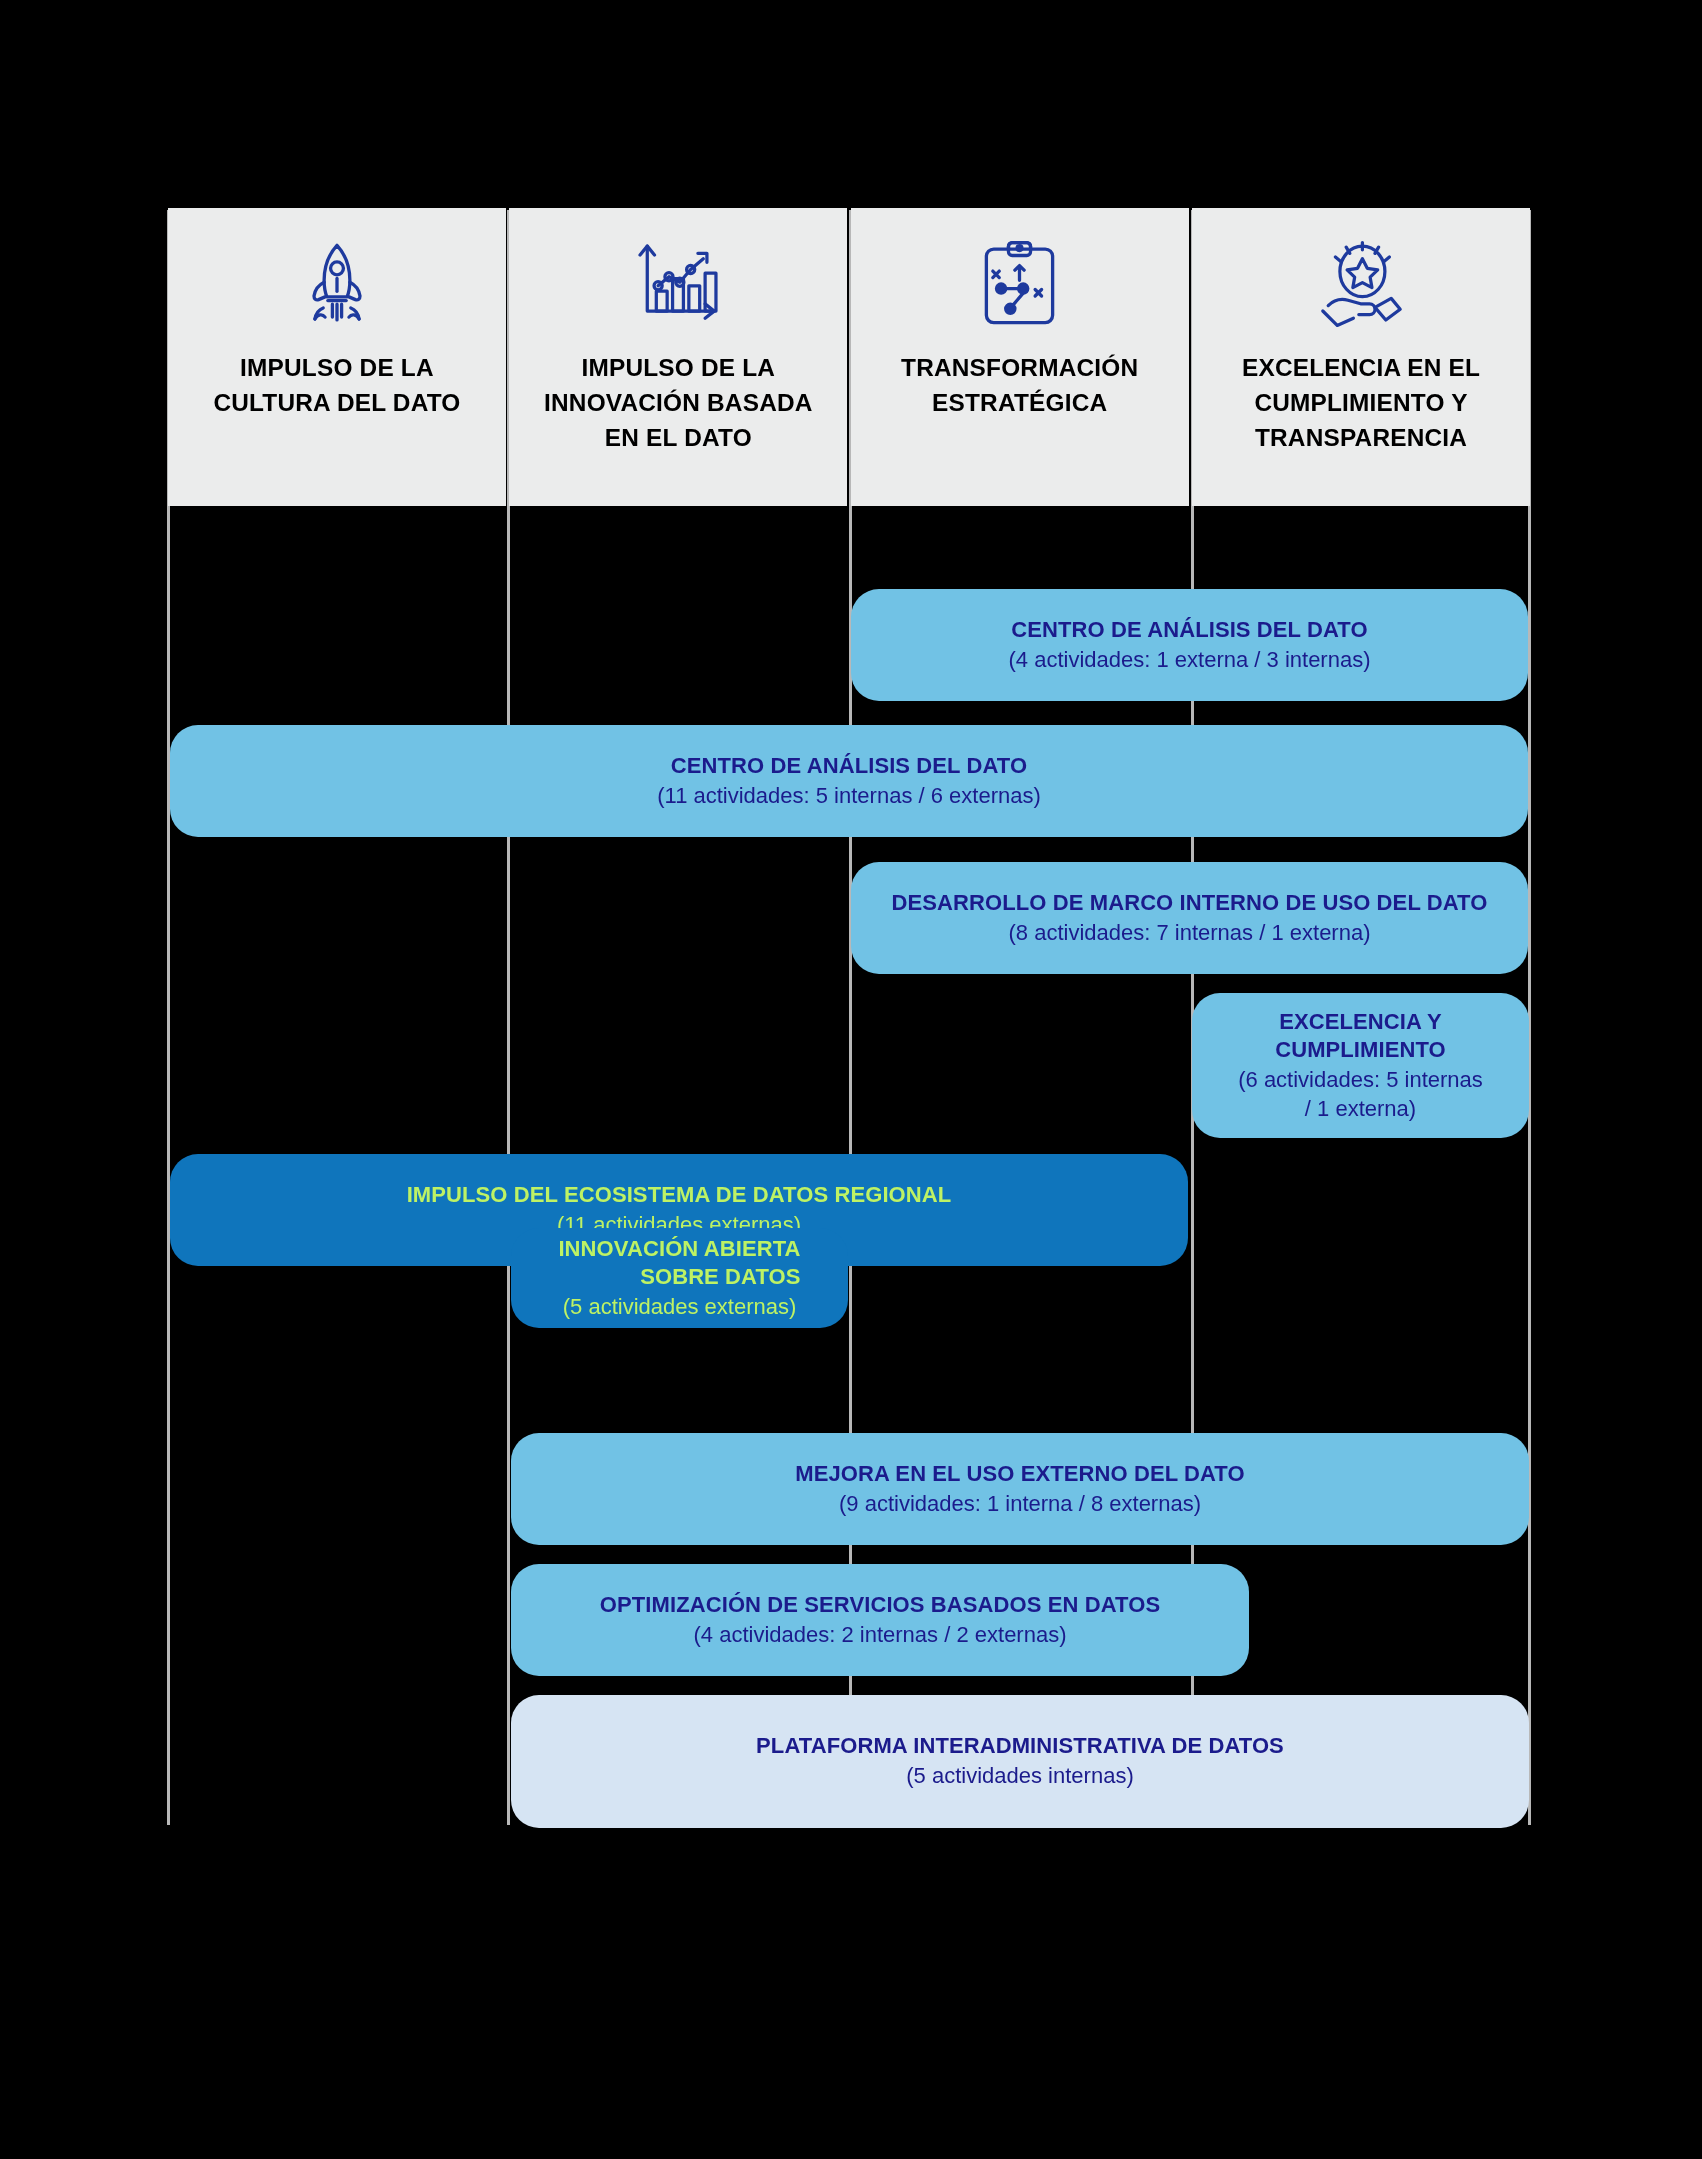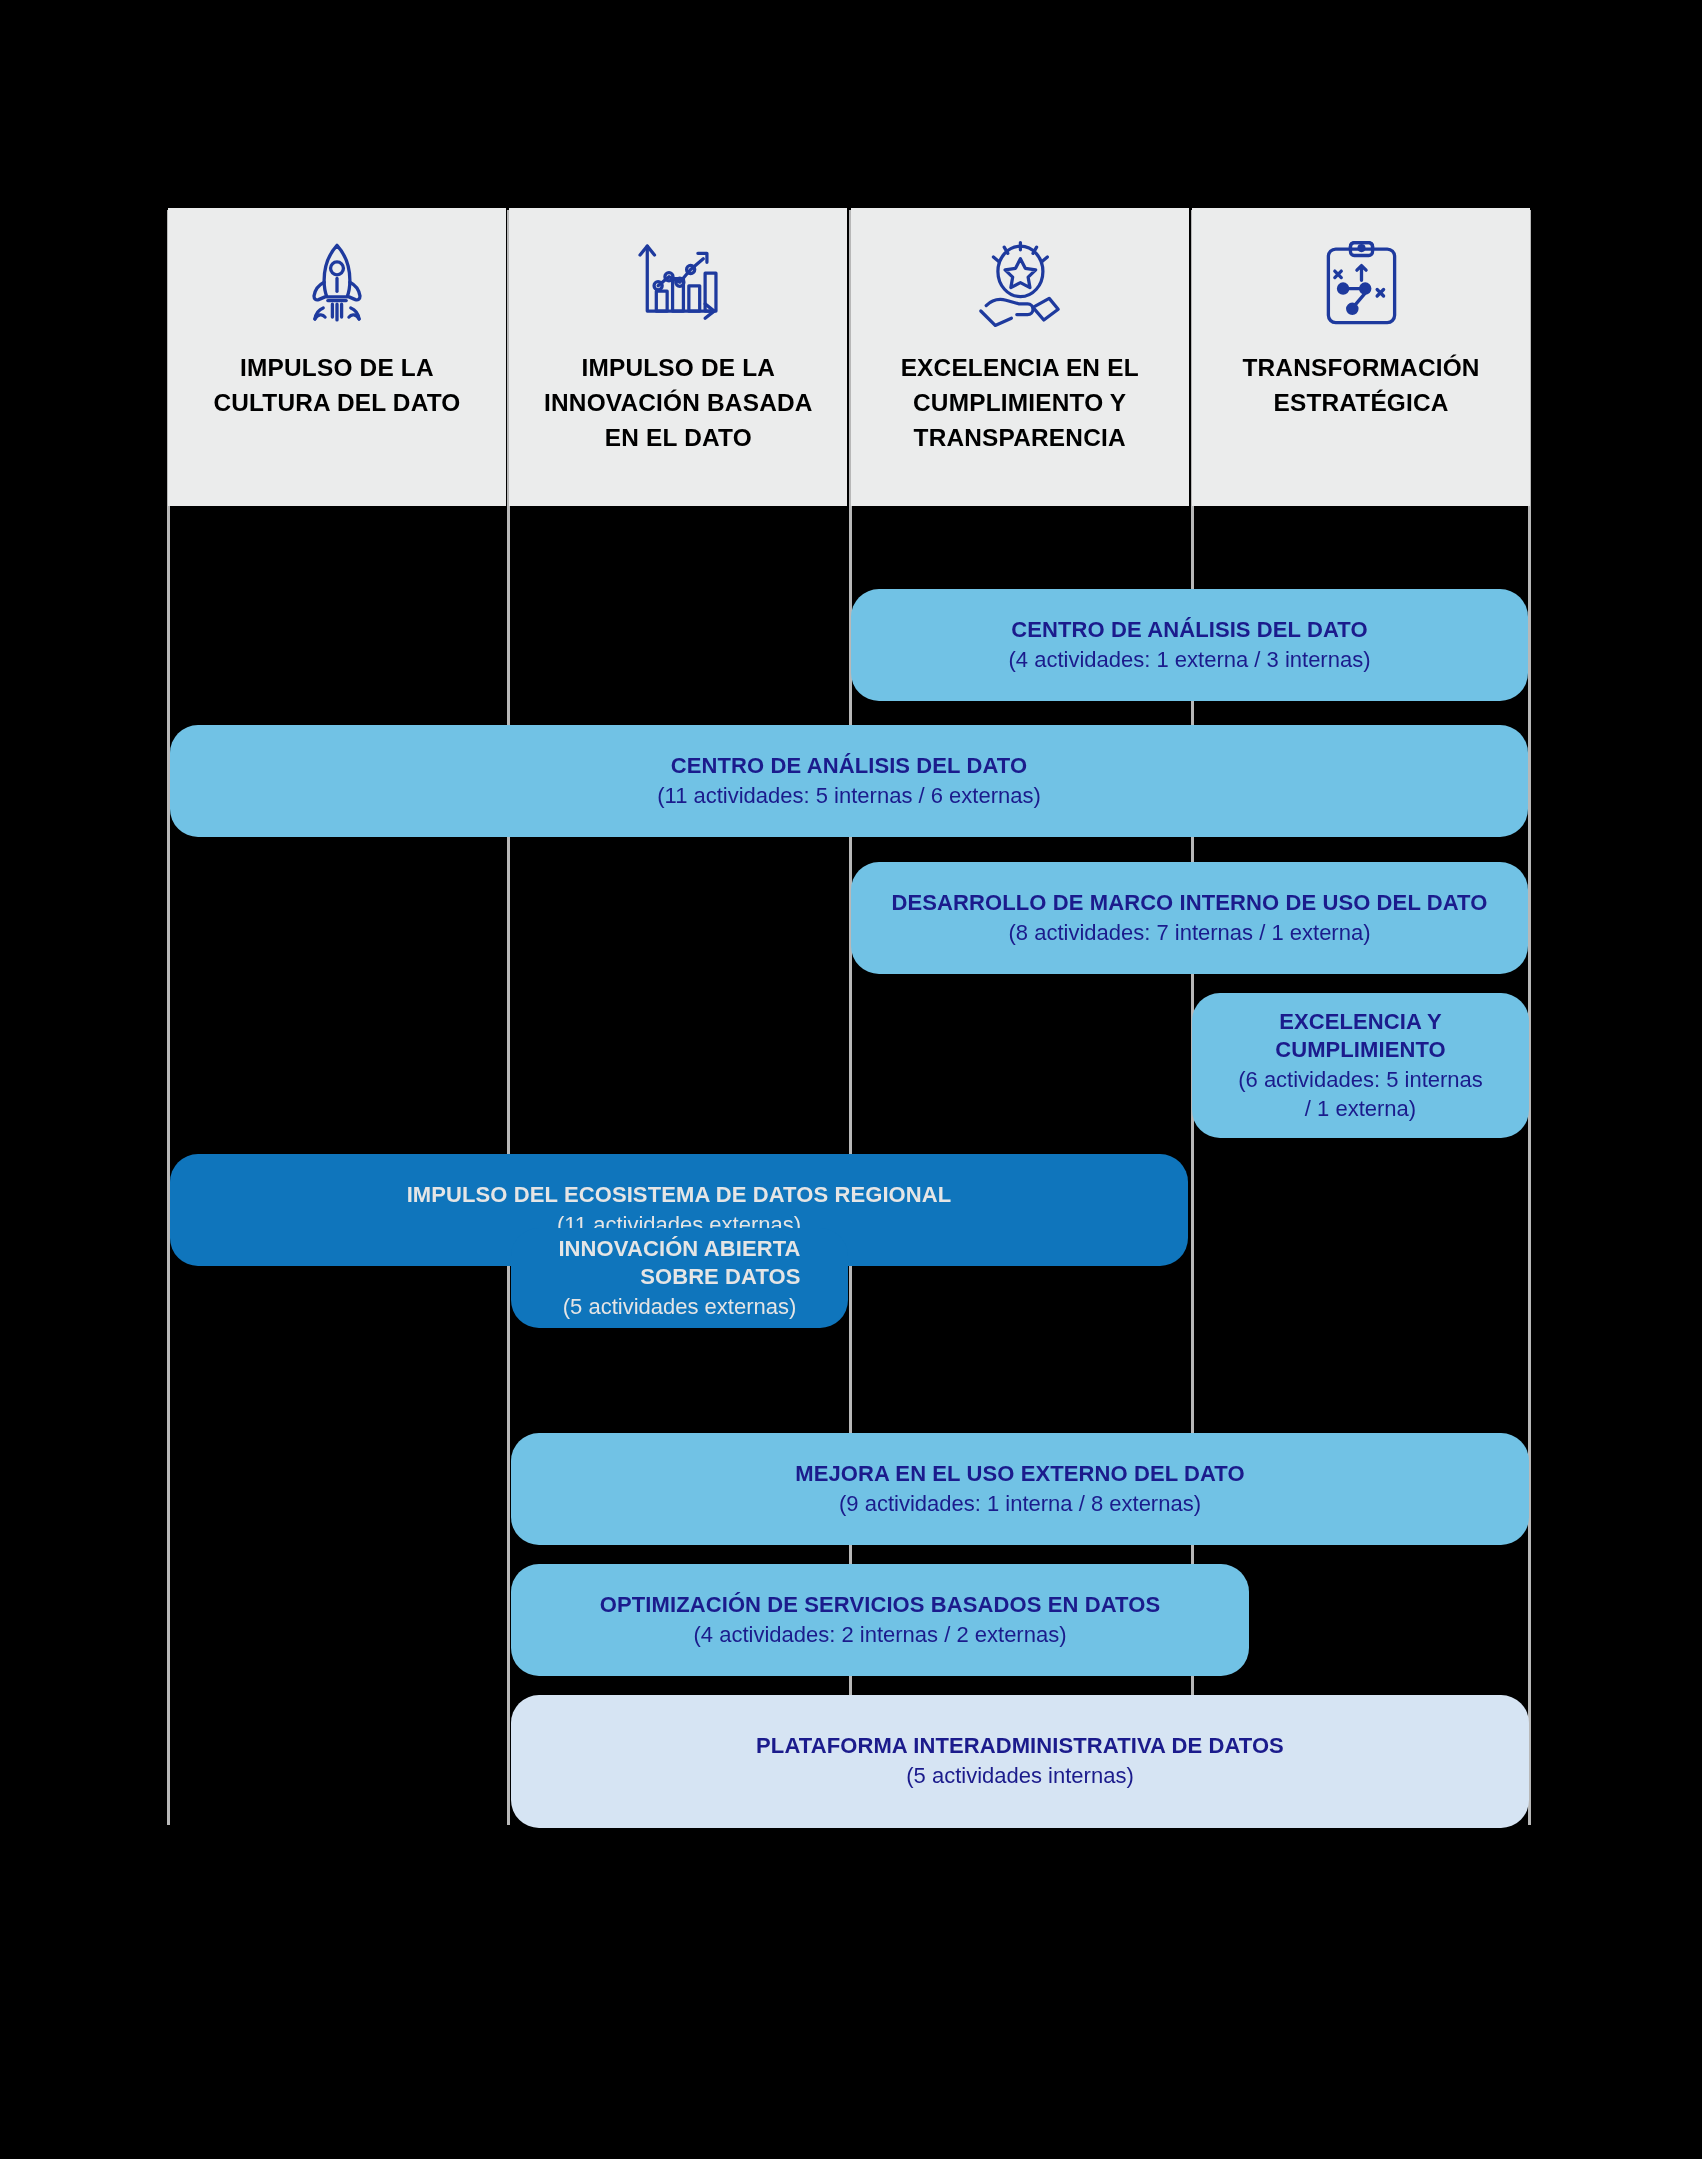--- a/index.html
+++ b/index.html
@@ -85,21 +85,21 @@
   .bar .bar-sub {
     font-size: 22px;
     font-weight: normal;
     line-height: 1.28;
     margin-top: 1.8px;
     white-space: pre-line;
   }
   .scope-global { background: #71c2e5; }
   .scope-global .bar-title, .scope-global .bar-sub { color: #1b1b8c; }
   .scope-externo { background: #0f75bc; }
-  .scope-externo .bar-title, .scope-externo .bar-sub { color: #e5e5e5; }
+  .scope-externo .bar-title, .scope-externo .bar-sub { color: #bef264; }
   .scope-interno { background: #d6e4f3; }
   .scope-interno .bar-title, .scope-interno .bar-sub { color: #1b1b8c; }
 
   
   #legend {
     position: absolute;
     left: 168px;
     top: 1869px;
     width: 1362px;
     height: 71px;
@@ -171,53 +171,53 @@
             <circle cx="66" cy="34" r="4.5"></circle>
       <path d="M74 16h10v10"></path>
     </svg>
         </div>
         <div class="header-title">IMPULSO DE LA
 INNOVACIÓN BASADA
 EN EL DATO</div>
       </div>
       <div class="header-card">
         <div class="header-icon">
-          <svg width="99" height="92" viewBox="0 0 110 100" fill="none" stroke="#1e3a9e" stroke-width="3.6" stroke-linecap="round" stroke-linejoin="round">
-      <ellipse cx="56" cy="36" rx="25" ry="28"></ellipse>
-      <path d="M56 22l5.4 10.6 11.6 1.7-8.4 8.1 2 11.6L56 48.5 45.4 54l2-11.6-8.4-8.1 11.6-1.7z"></path>
-      <path d="M56 4v8M38 9l4 7M74 9l-4 7M26 20l6 5M86 20l-6 5"></path>
-      <path d="M18 74c6-6 14-8 22-6l14 4h10a6 6 0 010 12H52"></path>
-      <path d="M12 80l16 16 18-8"></path>
-      <path d="M70 76l18-10 10 12-16 12z"></path>
-    </svg>
-        </div>
-        <div class="header-title">EXCELENCIA EN EL
-CUMPLIMIENTO Y
-TRANSPARENCIA</div>
-      </div>
-      <div class="header-card">
-        <div class="header-icon">
           <svg width="85" height="92" viewBox="0 0 92 100" fill="none" stroke="#1e3a9e" stroke-width="3.6" stroke-linecap="round" stroke-linejoin="round">
       <rect x="10" y="12" width="72" height="80" rx="8"></rect>
       <path d="M34 12V9a4 4 0 014-4h16a4 4 0 014 4v3"></path>
       <rect x="34" y="5" width="24" height="14" rx="4" fill="none"></rect>
       <circle cx="46" cy="11" r="2.6" fill="#1e3a9e"></circle>
       <path d="M24 36l-7 7M17 36l7 7"></path>
       <path d="M46 46V30M41 35l5-5 5 5"></path>
       <circle cx="26" cy="55" r="5" fill="#1e3a9e"></circle>
       <circle cx="50" cy="55" r="5" fill="#1e3a9e"></circle>
       <path d="M31 55h14"></path>
       <path d="M50 60L38 74"></path>
       <circle cx="36" cy="77" r="5" fill="#1e3a9e"></circle>
       <path d="M70 56l-7 7M63 56l7 7"></path>
     </svg>
         </div>
         <div class="header-title">TRANSFORMACIÓN
 ESTRATÉGICA</div>
       </div>
+      <div class="header-card">
+        <div class="header-icon">
+          <svg width="99" height="92" viewBox="0 0 110 100" fill="none" stroke="#1e3a9e" stroke-width="3.6" stroke-linecap="round" stroke-linejoin="round">
+      <ellipse cx="56" cy="36" rx="25" ry="28"></ellipse>
+      <path d="M56 22l5.4 10.6 11.6 1.7-8.4 8.1 2 11.6L56 48.5 45.4 54l2-11.6-8.4-8.1 11.6-1.7z"></path>
+      <path d="M56 4v8M38 9l4 7M74 9l-4 7M26 20l6 5M86 20l-6 5"></path>
+      <path d="M18 74c6-6 14-8 22-6l14 4h10a6 6 0 010 12H52"></path>
+      <path d="M12 80l16 16 18-8"></path>
+      <path d="M70 76l18-10 10 12-16 12z"></path>
+    </svg>
+        </div>
+        <div class="header-title">EXCELENCIA EN EL
+CUMPLIMIENTO Y
+TRANSPARENCIA</div>
+      </div>
     </div>
 
   <div id="bars-layer">
       <div class="bar scope-global" style="left: 851px; top: 589px; width: 677px; height: 112px;">
         <div class="bar-title">CENTRO DE ANÁLISIS DEL DATO</div>
         <div class="bar-sub">(4 actividades: 1 externa / 3 internas)</div>
       </div>
       <div class="bar scope-global" style="left: 170px; top: 725px; width: 1358px; height: 112px;">
         <div class="bar-title">CENTRO DE ANÁLISIS DEL DATO</div>
         <div class="bar-sub">(11 actividades: 5 internas / 6 externas)</div>

